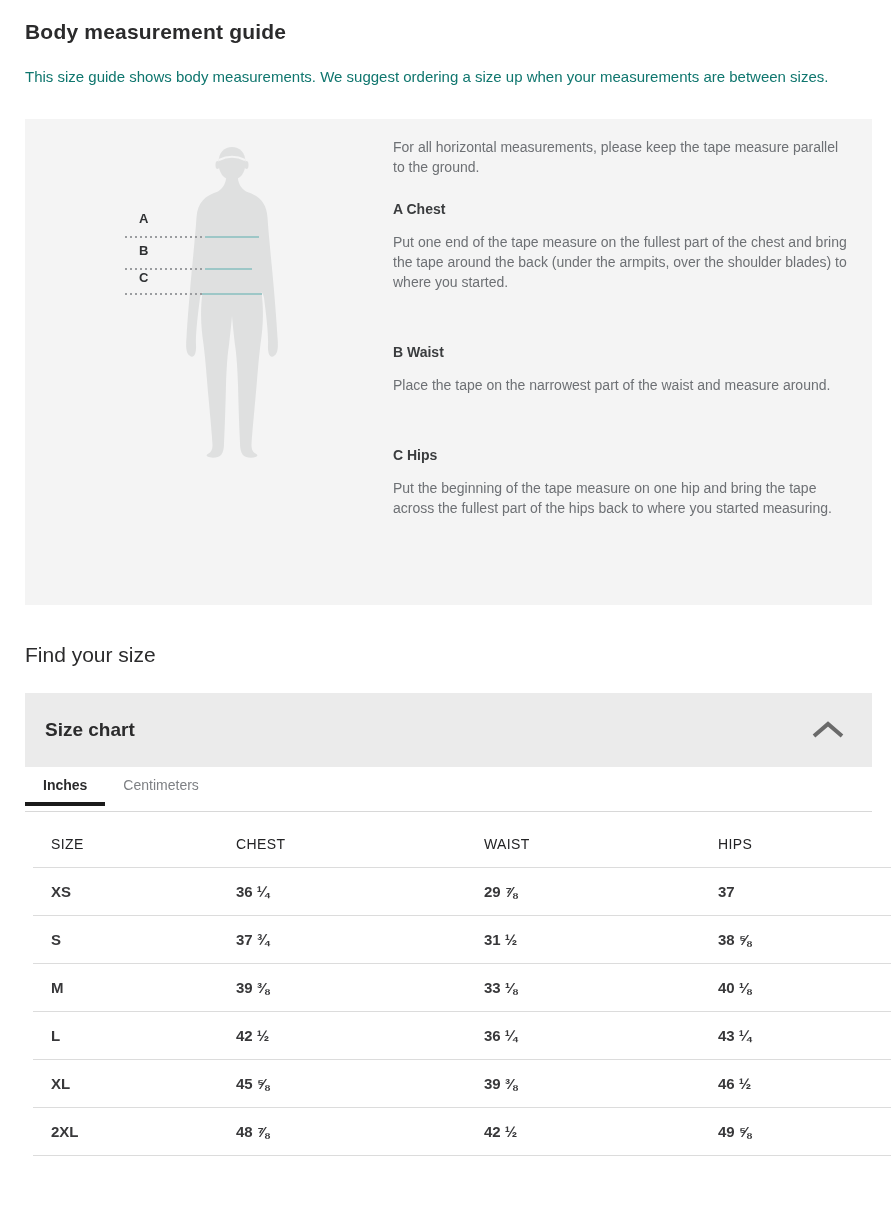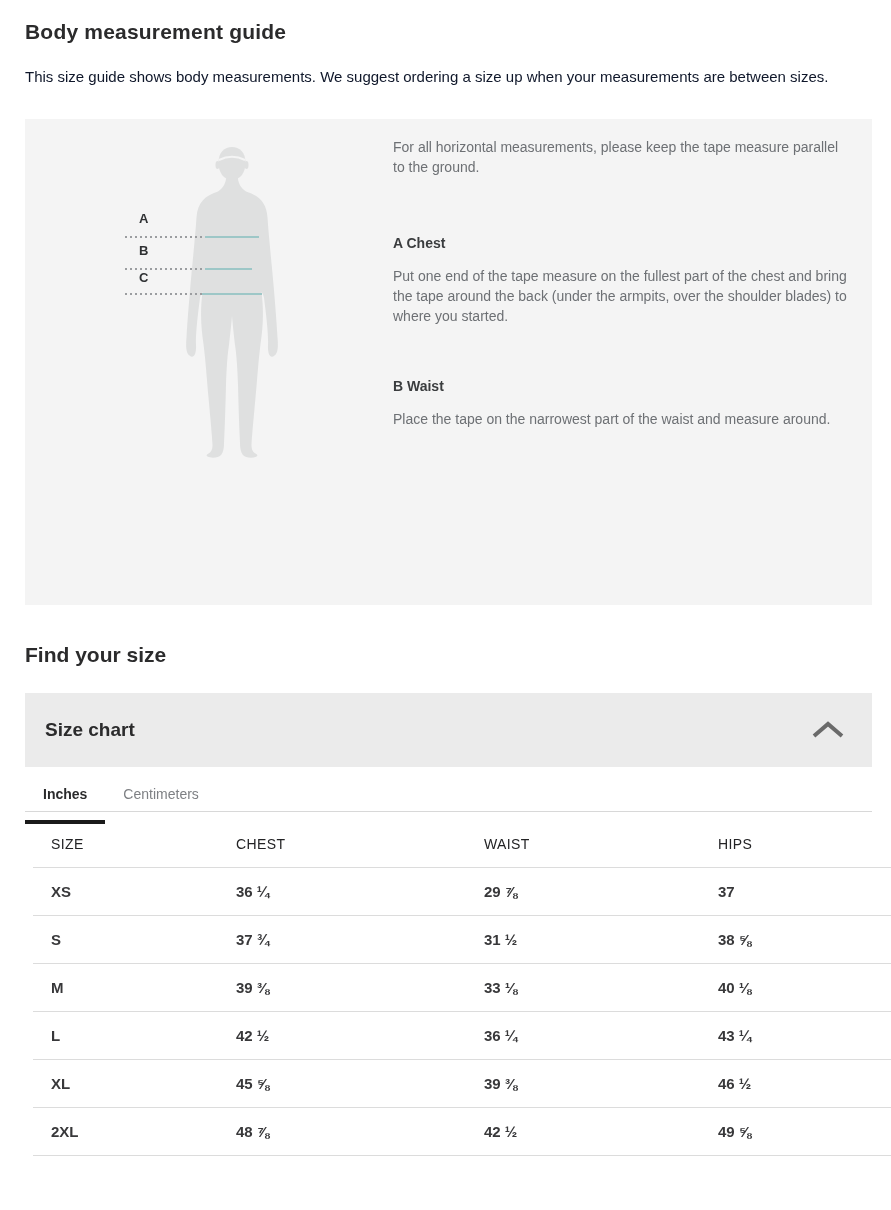--- a/index.html
+++ b/index.html
@@ -11,21 +11,21 @@
     overflow: hidden;
   }
   .page { padding: 16px 19px 0 25px; }
 
   h1.page-title {
     font-size: 21px; font-weight: 700; letter-spacing: .2px;
     color: #2b2b2c; padding-top: 4px;
   }
   p.page-subtitle {
     margin-top: 22px;
-    font-size: 15px; color: #0f172a; line-height: 21px;
+    font-size: 15px; color: #0f766e; line-height: 21px;
   }
 
   
   .guide-box {
     position: relative;
     margin-top: 32px;
     height: 486px;
     background: #f4f4f4;
   }
   .figure-svg { position:absolute; left:149px; top:27px; width:116px; height:313px; }
@@ -50,33 +50,33 @@
 
   .m-c .m-label { left:114px; top:151px; }
   .m-c .m-dotted { left:100px; top:174px; width:77px; }
   .m-c .m-solid { left:177px; top:174px; width:60px; }
 
   .guide-text {
     position:absolute; left:368px; top:18px; width:460px;
   }
   .guide-intro {
     font-size:14px; line-height:20px; color:#6d7074;
-    margin-bottom: 58px;
+    margin-bottom: 24px;
   }
   .g-sec h4 {
     font-size:14px; font-weight:700; color:#3a3c3e; margin-bottom:15px;
   }
   .g-sec p {
     font-size:14px; line-height:20px; color:#6d7074; margin-bottom:52px;
   }
 
   
   h2.find-size {
     margin-top: 38px;
-    font-size: 21px; font-weight:700; color:#2b2b2c;
+    font-size: 21px; font-weight:400; color:#2b2b2c;
   }
 
   .accordion {
     margin-top: 26px;
     height: 74px;
     background: #ebebeb;
     display: flex; align-items: center; justify-content: space-between;
     padding: 0 26px 0 20px;
     cursor: pointer;
     text-align: right;
@@ -85,21 +85,21 @@
 
   
   .tabs {
     display:flex;
     border-bottom: 1px solid #d8d8d8;
     height: 45px;
   }
   .tab {
     background:none; border:none; cursor:pointer;
     font-family: inherit; font-size:14px; color:#7e8084;
-    padding: 0 18px; height: 57px;
+    padding: 0 18px; height: 39px;
     border-bottom: 4px solid transparent;
   }
   .tab.active {
     color:#2b2b2c; font-weight:700;
     border-bottom-color:#1a1a1a;
   }
 
   
   table.size-table {
     border-collapse: collapse;
@@ -199,20 +199,24 @@
       <p class="guide-intro">For all horizontal measurements, please keep the tape measure parallel to the ground.</p>
       <div>
           <section class="g-sec">
           <h4>A Chest</h4>
           <p>Put one end of the tape measure on the fullest part of the chest and bring the tape around the back (under the armpits, over the shoulder blades) to where you started.</p>
         </section>
           <section class="g-sec">
           <h4>B Waist</h4>
           <p>Place the tape on the narrowest part of the waist and measure around.</p>
         </section>
+          <section class="g-sec">
+          <h4>C Hips</h4>
+          <p>Put the beginning of the tape measure on one hip and bring the tape across the fullest part of the hips back to where you started measuring.</p>
+        </section>
         </div>
     </div>
   </div>
 
   <h2 class="find-size">Find your size</h2>
 
   <div class="accordion">
     <span class="acc-title">Size chart</span>
     <svg width="36" height="20" viewBox="0 0 36 20">
       <polyline points="4,16 18,4 32,16" fill="none" stroke="#6a6a6a" stroke-width="4"></polyline>

